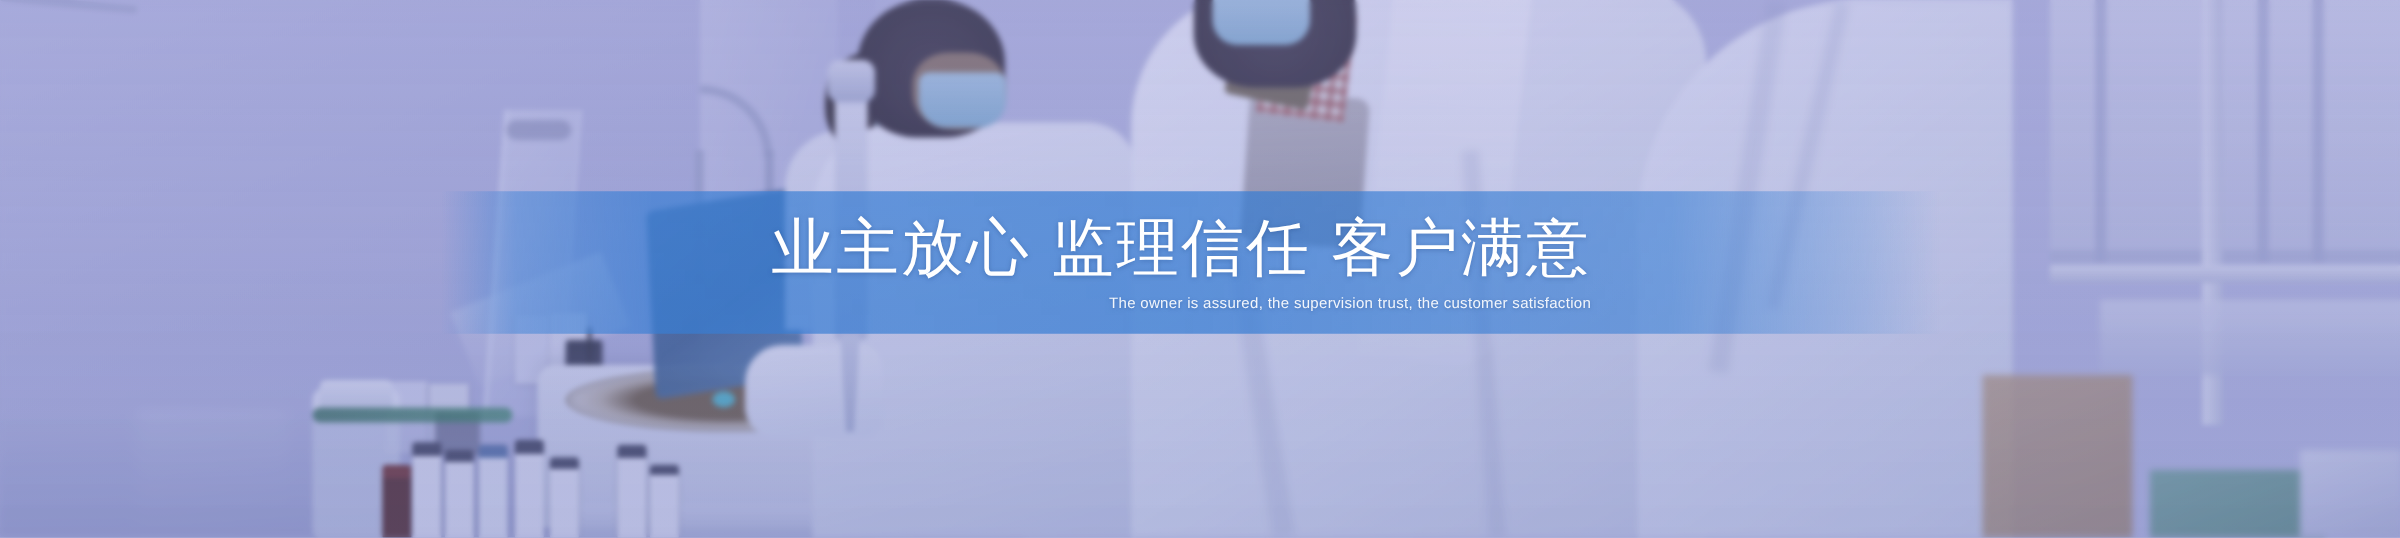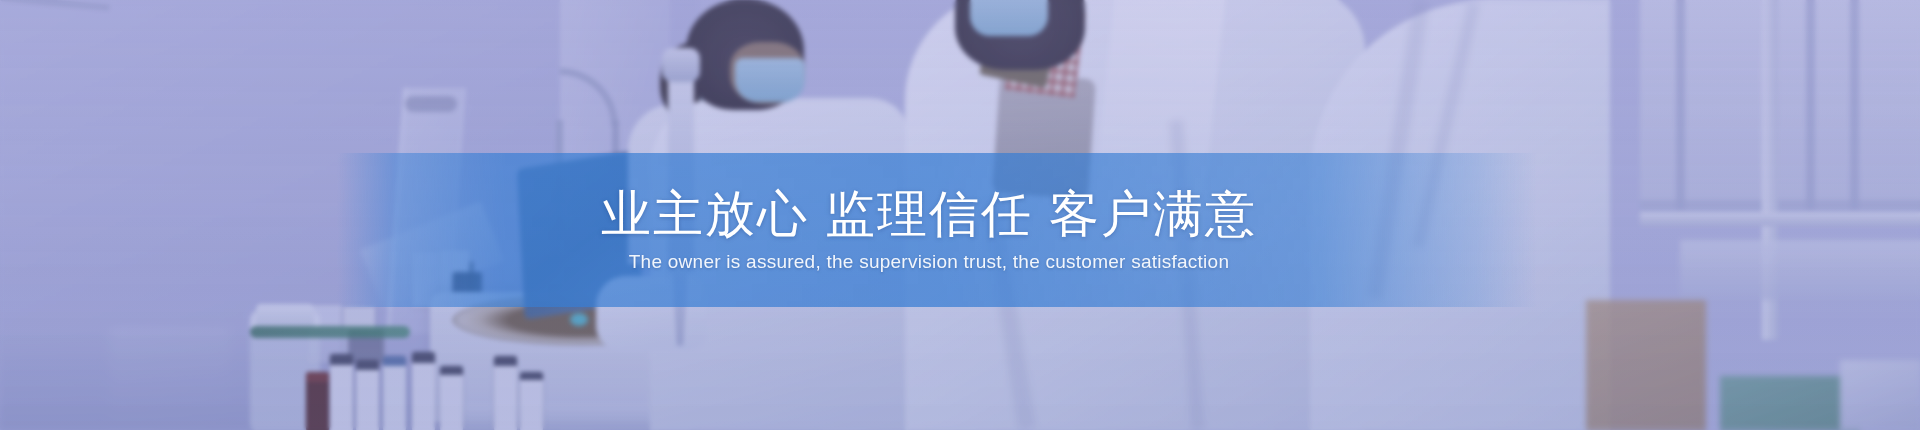--- a/index.html
+++ b/index.html
@@ -341,21 +341,21 @@
     background:linear-gradient(180deg,
         rgba(196,198,235,.30) 0%,
         rgba(188,192,232,.22) 60%,
         rgba(178,184,228,.26) 100%);
     pointer-events:none;
   }
 
   
   .band {
     position:absolute;
-    left:337px; top:153px; width:1200px; height:154px;
+    left:353px; top:153px; width:1200px; height:114px;
     background:linear-gradient(90deg,
        rgba(60,130,215,0) 0%,
        rgba(60,130,215,.50) 5%,
        rgba(56,126,212,.68) 14%,
        rgba(54,124,211,.72) 50%,
        rgba(58,128,213,.60) 82%,
        rgba(64,134,216,.22) 95%,
        rgba(70,140,218,0) 100%);
     display:flex; flex-direction:column;
     align-items:center; justify-content:center;
@@ -368,26 +368,27 @@
     font-size:50px;
     font-weight:400;
     letter-spacing:2px;
     line-height:1.12;
     text-shadow:0 1px 4px rgba(25,60,120,.35);
     white-space:nowrap;
   }
   .subline {
     margin-top:9px;
     color:#f2f6fc;
-    font-size:19px;
+    font-size:12px;
     font-weight:400;
     letter-spacing:.25px;
     line-height:1.2;
     text-shadow:0 1px 3px rgba(25,60,120,.35);
     white-space:nowrap;
+    text-align:right;
   }
 </style>
 </head>
 <body>
 
 <div class="hero">
 
   <div class="photo">
 
     <div class="wall"></div>

